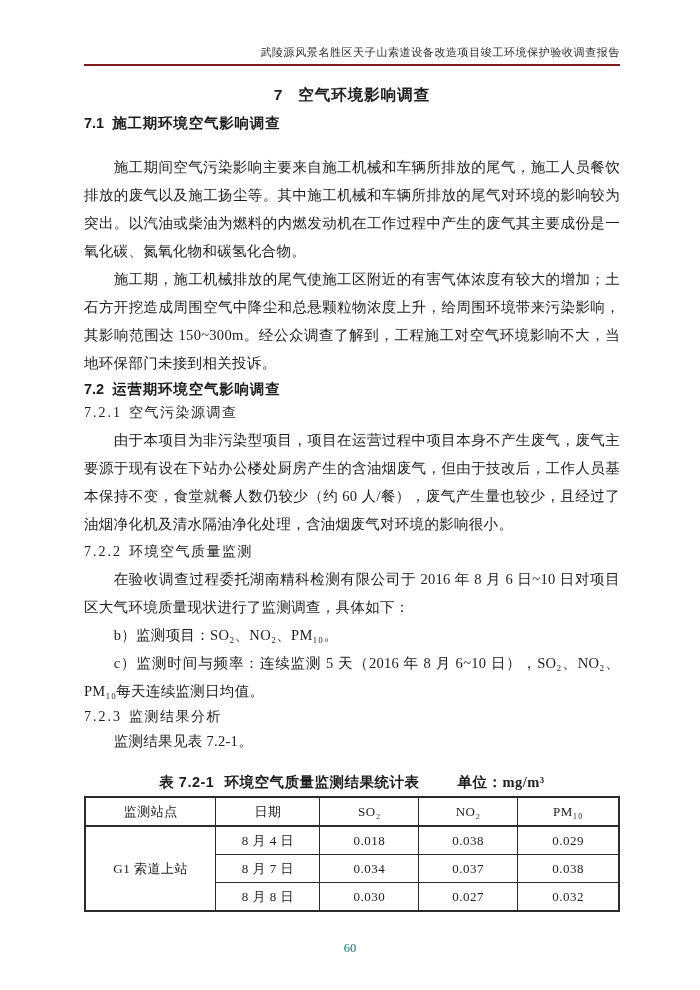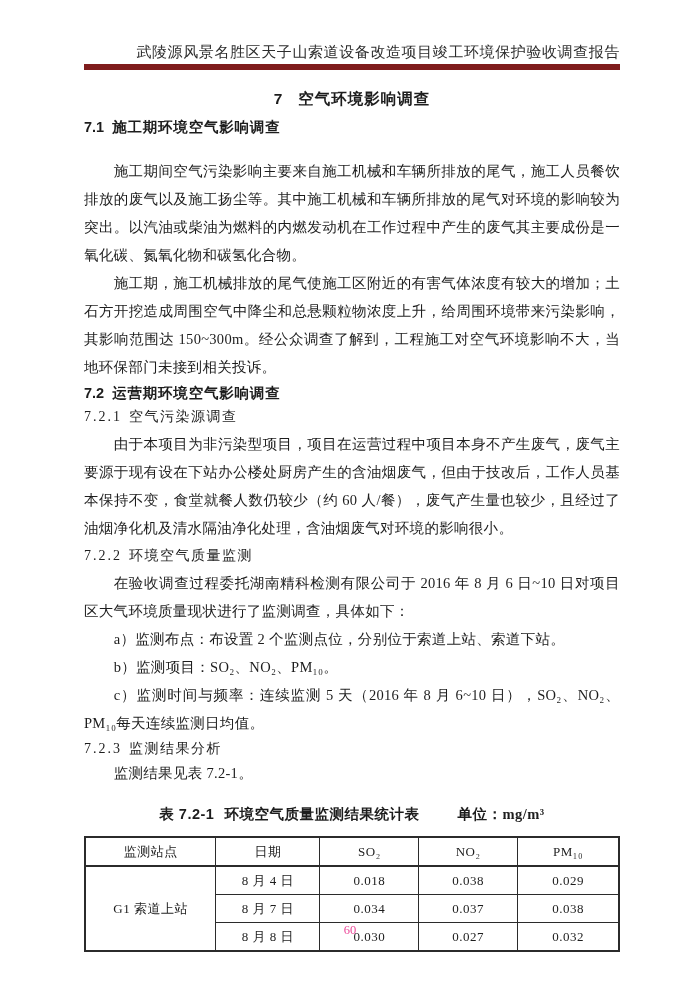--- a/index.html
+++ b/index.html
@@ -8,25 +8,25 @@
     box-sizing:border-box;
     position:relative;
     background:#ffffff;
     padding:45px 80px 0 84px;
     font-family:"Liberation Serif","DejaVu Serif",serif;
     color:#1d1d1d;
     overflow:hidden;
   }
   .running-header {
     text-align:right;
-    font-size:15px;
+    font-size:11px;
     letter-spacing:0.6px;
     color:#2c2c2c;
     padding-bottom:5px;
-    border-bottom:6px solid #7f1d1d;
+    border-bottom:2px solid #7f1d1d;
     line-height:14px;
   }
   .h-main {
     font-family:"Liberation Sans","DejaVu Sans",sans-serif;
     font-weight:bold;
     font-size:15.5px;
     line-height:21px;
     margin:18px 0 0;
     letter-spacing:1px;
     text-align:center;
@@ -71,42 +71,42 @@
     letter-spacing:0.5px;
   }
   .tbl-caption .cap-label { margin-right:10px; }
   .tbl-caption .cap-unit {
     margin-left:38px;
     font-family:"Liberation Serif","DejaVu Serif",serif;
   }
   table.monitor {
     width:100%;
     border-collapse:collapse;
-    margin-top:11px;
+    margin-top:3px;
     font-size:13px;
     table-layout:fixed;
   }
   table.monitor th, table.monitor td {
     border:1px solid #2b2b2b;
     height:27px;
     text-align:center;
     vertical-align:middle;
     font-weight:normal;
     padding:0 3px;
     letter-spacing:0.5px;
   }
   table.monitor { border:2px solid #2b2b2b; }
   table.monitor thead th { border-bottom:2.5px solid #2b2b2b; }
   .footer-pagenum {
     position:absolute;
-    bottom:52px; left:0;
+    bottom:34px; left:0;
     width:100%;
     text-align:center;
     font-size:12.5px;
-    color:#ec4899;
+    color:#0f766e;
   }
 </style>
 </head>
 <body>
 
 <div class="page">
 
   <div class="running-header">
     <span>武陵源风景名胜区天子山索道设备改造项目竣工环境保护验收调查报告</span>
   </div>
@@ -134,21 +134,20 @@
     </h3>
 
     <p class="para mt3">由于本项目为非污染型项目，项目在运营过程中项目本身不产生废气，废气主要源于现有设在下站办公楼处厨房产生的含油烟废气，但由于技改后，工作人员基本保持不变，食堂就餐人数仍较少（约 60 人/餐），废气产生量也较少，且经过了油烟净化机及清水隔油净化处理，含油烟废气对环境的影响很小。</p>
 
     <h3 class="h-minor">
       <span class="num">7.2.2</span><span>环境空气质量监测</span>
     </h3>
 
     <p class="para mt3">在验收调查过程委托湖南精科检测有限公司于 2016 年 8 月 6 日~10 日对项目区大气环境质量现状进行了监测调查，具体如下：</p>
 
-    <p class="para">a）监测布点：布设置 2 个监测点位，分别位于索道上站、索道下站。</p>
     <p class="para">b）监测项目：SO₂、NO₂、PM₁₀。</p>
     <p class="para">c）监测时间与频率：连续监测 5 天（2016 年 8 月 6~10 日），SO₂、NO₂、PM₁₀每天连续监测日均值。</p>
 
     <h3 class="h-minor mt2">
       <span class="num">7.2.3</span><span>监测结果分析</span>
     </h3>
 
     <p class="para">监测结果见表 7.2-1。</p>
 
     <div class="tbl-caption">

